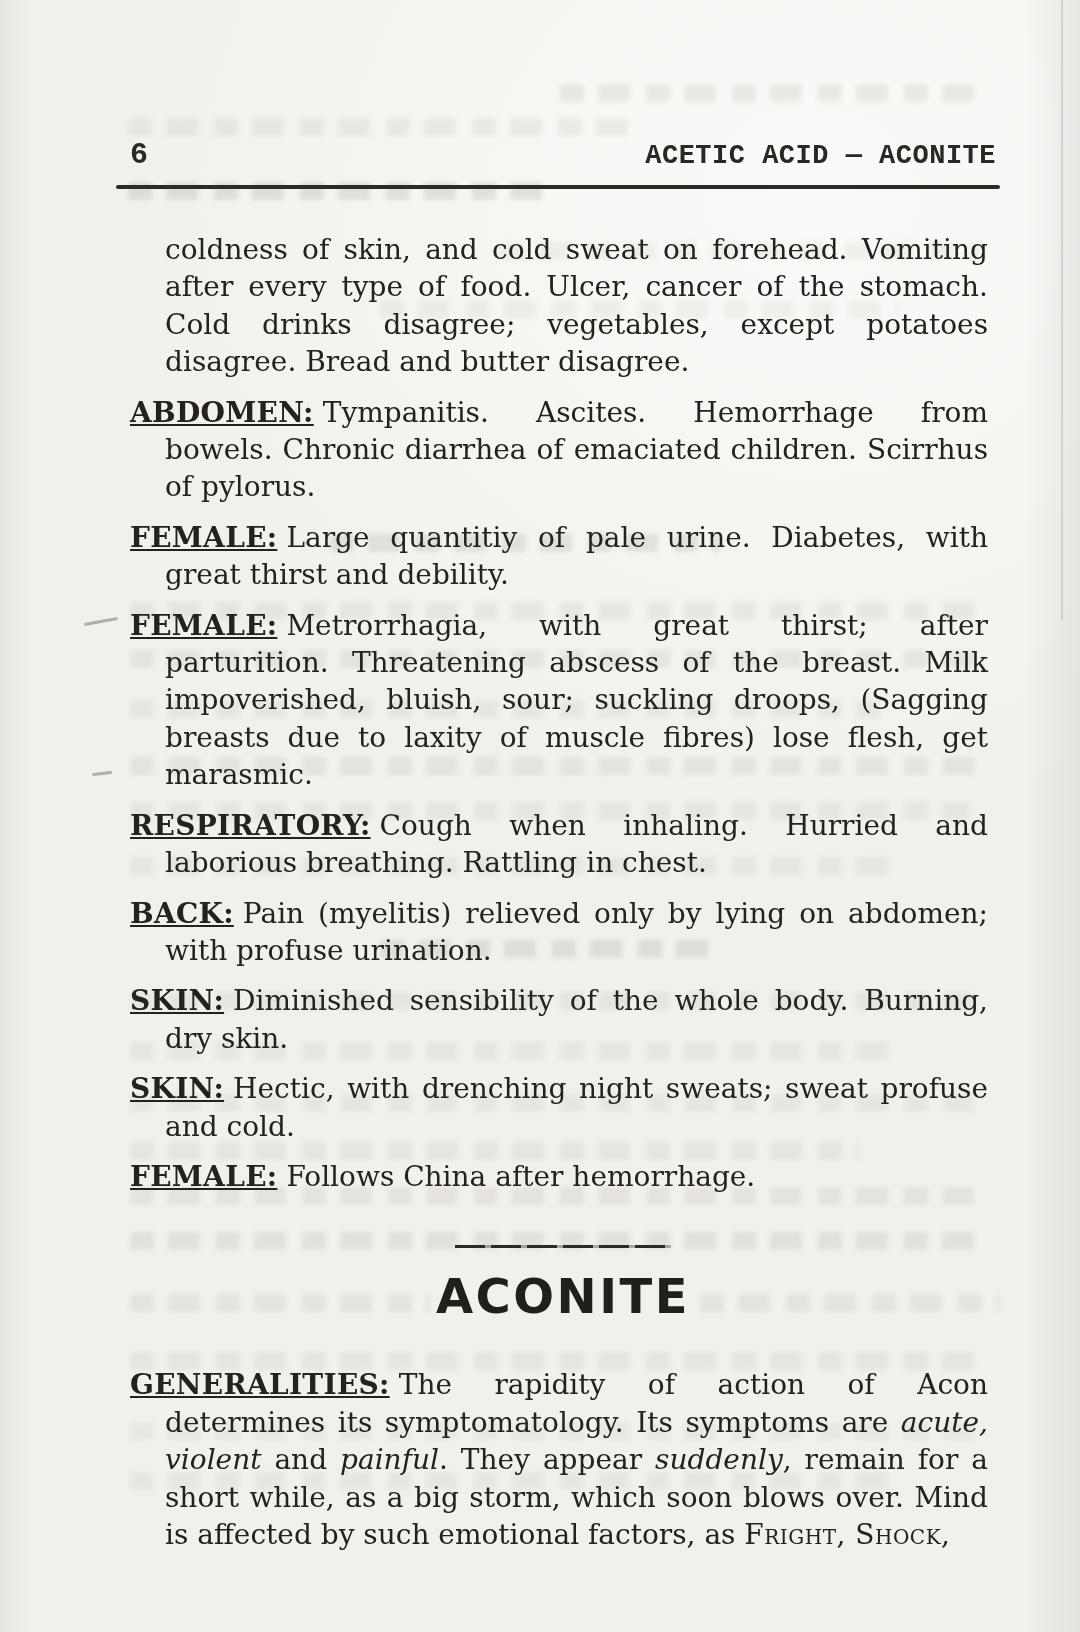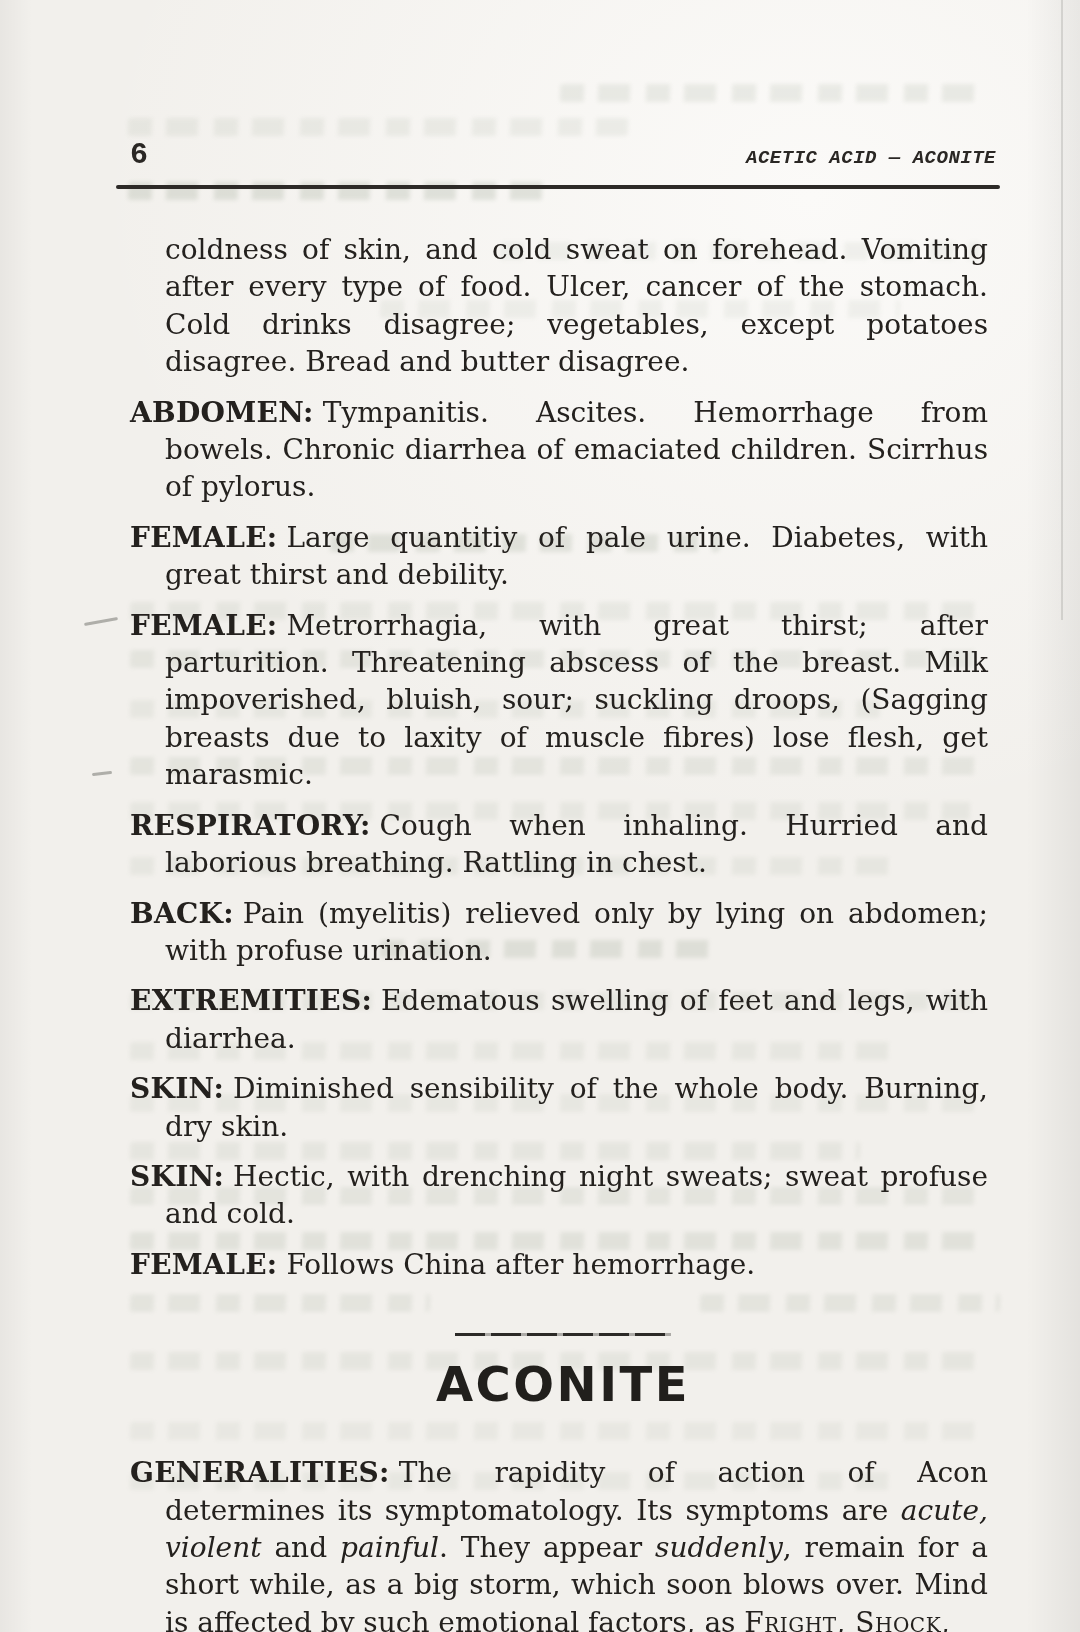--- a/index.html
+++ b/index.html
@@ -27,31 +27,31 @@
   }
   .pencil {
     position: absolute; height: 3px; background: #8a8a86; border-radius: 2px; opacity: .65;
   }
   .content { position: absolute; left: 130px; top: 138px; width: 866px; z-index: 2; }
   .header-row {
     display: flex; justify-content: space-between; align-items: baseline;
     font-family: "Liberation Mono", monospace; font-weight: 700;
   }
   .page-num { font-size: 30px; letter-spacing: 1px; color: #2a2724; }
-  .running-head { font-size: 19px; letter-spacing: 0.5px; color: #2a2724; font-style: italic; }
+  .running-head { font-size: 27px; letter-spacing: 0.5px; color: #2a2724; }
   .rule {
     height: 4px; width: 884px; margin: 13px 0 0 -14px;
     background: #2d2a27; border-radius: 2px;
   }
   .entry {
     font-size: 28px; line-height: 37.4px; text-align: justify;
     margin: 0 8px 13px 0; padding-left: 35px; text-indent: -35px;
   }
   .intro { margin-top: 42px; text-indent: 0; }
-  .label { font-weight: 700; letter-spacing: 0.3px; margin-right: 9px; }
+  .label { font-weight: 700; letter-spacing: 0.3px; margin-right: 9px; text-decoration: underline; }
   .i { font-style: italic; }
   .sc { font-variant: small-caps; letter-spacing: 0.5px; }
   .divider {
     width: 216px; height: 3px; margin: 50px auto 0;
     background: repeating-linear-gradient(90deg, #2c2a27 0 30px, rgba(44,42,39,0.35) 30px 36px);
   }
   .remedy-heading {
     margin: 20px 0 0; text-align: center;
     font-family: "DejaVu Sans", sans-serif; font-weight: 700;
     font-size: 48px; letter-spacing: 2.5px; color: #211f1c;
@@ -100,21 +100,20 @@
     <div class="rule"></div>
 
     <p class="entry intro" id="continuation"><span>coldness of skin, and cold sweat on forehead. Vomiting after every type of food. Ulcer, cancer of the stomach. Cold drinks disagree; vegetables, except potatoes disagree. Bread and butter disagree.</span></p>
 
     <div id="acetic-entries">
         <p class="entry"><b class="label">ABDOMEN:</b><span>Tympanitis. Ascites. Hemorrhage from bowels. Chronic diarrhea of emaciated children. Scirrhus of pylorus.</span></p>
         <p class="entry"><b class="label">FEMALE:</b><span>Large quantitiy of pale urine. Diabetes, with great thirst and debility.</span></p>
         <p class="entry"><b class="label">FEMALE:</b><span>Metrorrhagia, with great thirst; after parturition. Threatening abscess of the breast. Milk impoverished, bluish, sour; suckling droops, (Sagging breasts due to laxity of muscle fibres) lose flesh, get marasmic.</span></p>
         <p class="entry"><b class="label">RESPIRATORY:</b><span>Cough when inhaling. Hurried and laborious breathing. Rattling in chest.</span></p>
         <p class="entry"><b class="label">BACK:</b><span>Pain (myelitis) relieved only by lying on abdomen; with profuse urination.</span></p>
-        <p class="entry"><b class="label">EXTREMITIES:</b><span>Edematous swelling of feet and legs, with diarrhea.</span></p>
         <p class="entry"><b class="label">SKIN:</b><span>Diminished sensibility of the whole body. Burning, dry skin.</span></p>
         <p class="entry"><b class="label">SKIN:</b><span>Hectic, with drenching night sweats; sweat profuse and cold.</span></p>
         <p class="entry"><b class="label">FEMALE:</b><span>Follows China after hemorrhage.</span></p>
       </div>
 
     <div class="divider"></div>
     <h2 class="remedy-heading">ACONITE</h2>
 
     <div id="aconite-entries">
         <p class="entry"><b class="label">GENERALITIES:</b><span>The rapidity of action of Acon determines its symptomatology. Its symptoms are </span><span class="i">acute, violent</span><span> and </span><span class="i">painful</span><span>. They appear </span><span class="i">suddenly</span><span>, remain for a short while, as a big storm, which soon blows over. Mind is affected by such emotional factors, as </span><span class="sc">Fright, Shock,</span></p>

